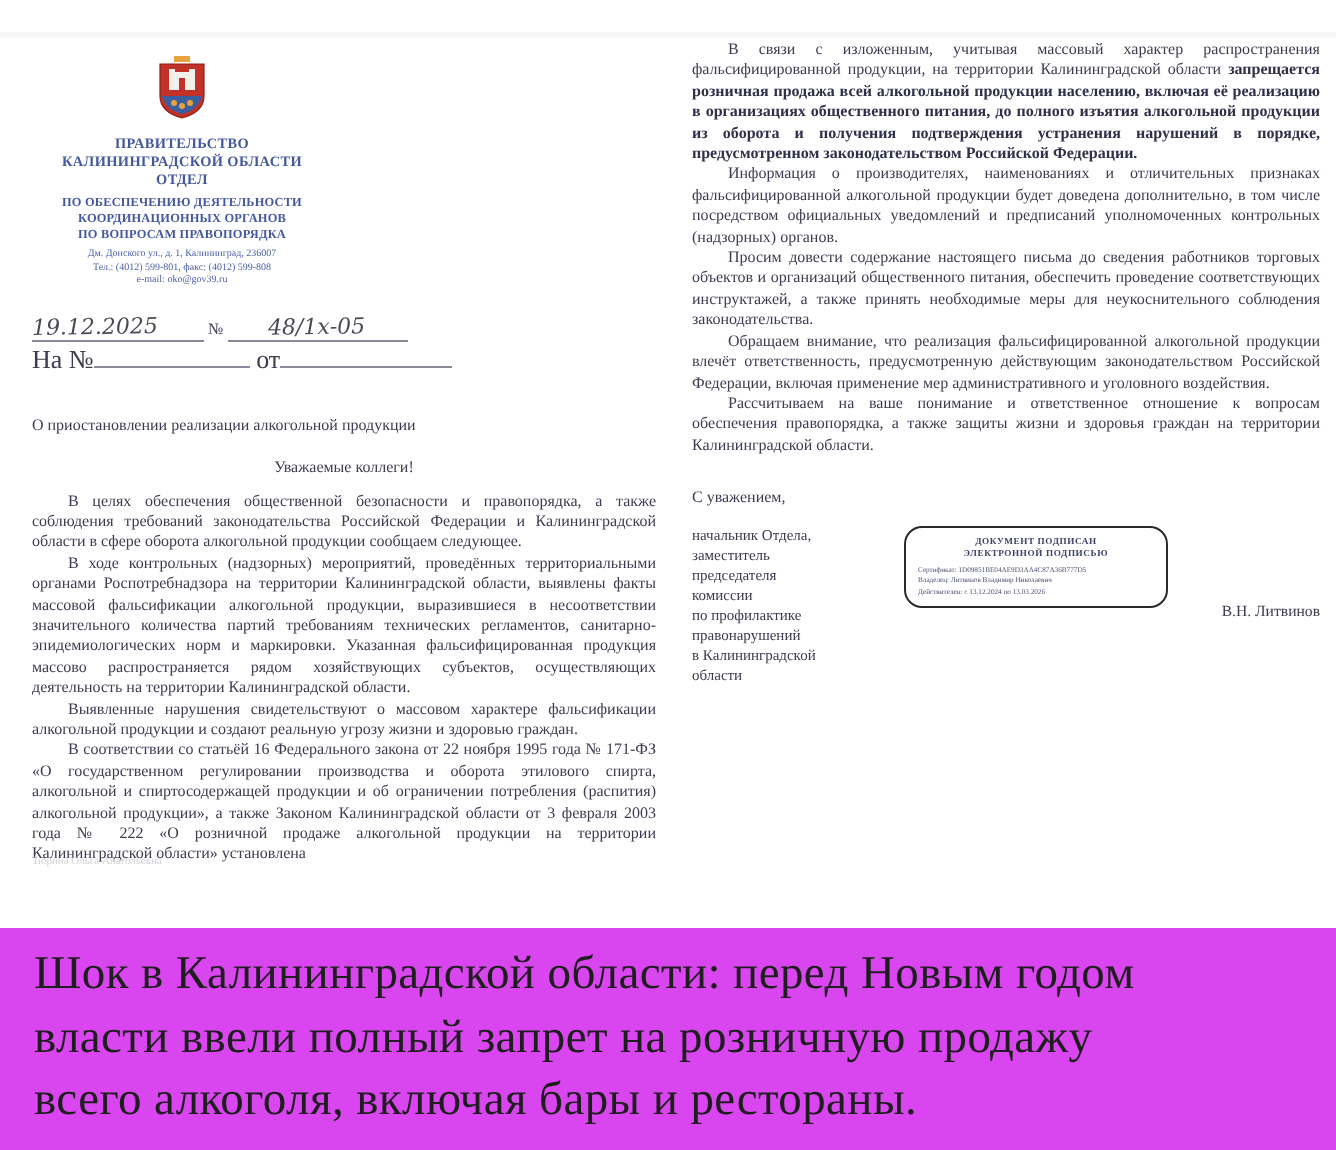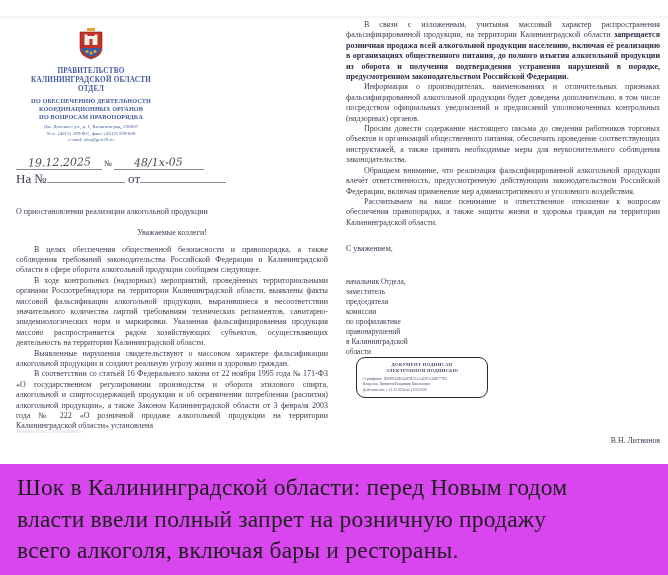--- a/index.html
+++ b/index.html
@@ -32,21 +32,21 @@
   .subject{font-size:8px;margin-top:20px;}
   .salute{font-size:8px;text-align:center;margin-top:12px;}
 
   .para{font-size:8px;line-height:10.4px;text-align:justify;text-indent:18px;margin:0;}
   .para.first{margin-top:8px;}
   .para.noindent{text-indent:0;}
   .bold{font-weight:bold;color:#30304a;}
 
   .closing{font-size:8px;margin-top:16px;}
 
-  .sig-row{display:flex;margin-top:24px;align-items:flex-start;flex-direction:column;}
+  .sig-row{display:flex;margin-top:10px;align-items:flex-start;}
   .sig-title{width:96px;font-size:7.5px;line-height:10px;}
   .stamp{width:132px;border:1.5px solid #2a2a2a;border-radius:9px;margin-left:10px;
          padding:4px 6px 4px 6px;box-sizing:border-box;}
   .stamp-h{font-size:4.6px;font-weight:bold;text-align:center;line-height:6px;
            color:#3f4468;letter-spacing:.3px;}
   .stamp-d{font-size:3.6px;line-height:5.2px;color:#4a4f6e;margin-top:3px;}
   .sig-name{margin-left:auto;font-size:7.8px;margin-top:38px;white-space:nowrap;}
 
   .executor{position:absolute;left:16px;top:428px;font-size:5.5px;color:#d3d3d6;line-height:6px;}
 
@@ -91,21 +91,21 @@
         </div>
         <div class="addr">
           <div>Дм. Донского ул., д. 1, Калининград, 236007</div>
           <div>Тел.: (4012) 599-801, факс: (4012) 599-808</div>
           <div>e-mail: oko@gov39.ru</div>
         </div>
       </div>
     </div>
 
     <div class="dateline">
-      <span class="uline" style="width:86px;text-align:center;">
+      <span class="uline" style="width:86px;">
         <span class="hand">19.12.2025</span>
       </span>
       <span>№</span>
       <span class="uline" style="width:90px;text-align:center;">
         <span class="hand">48/1х-05</span>
       </span>
     </div>
     <div class="row2">
       <span>На №</span><span class="uline" style="width:78px;height:8px;"></span>
       <span>от</span><span class="uline" style="width:86px;height:8px;"></span>

